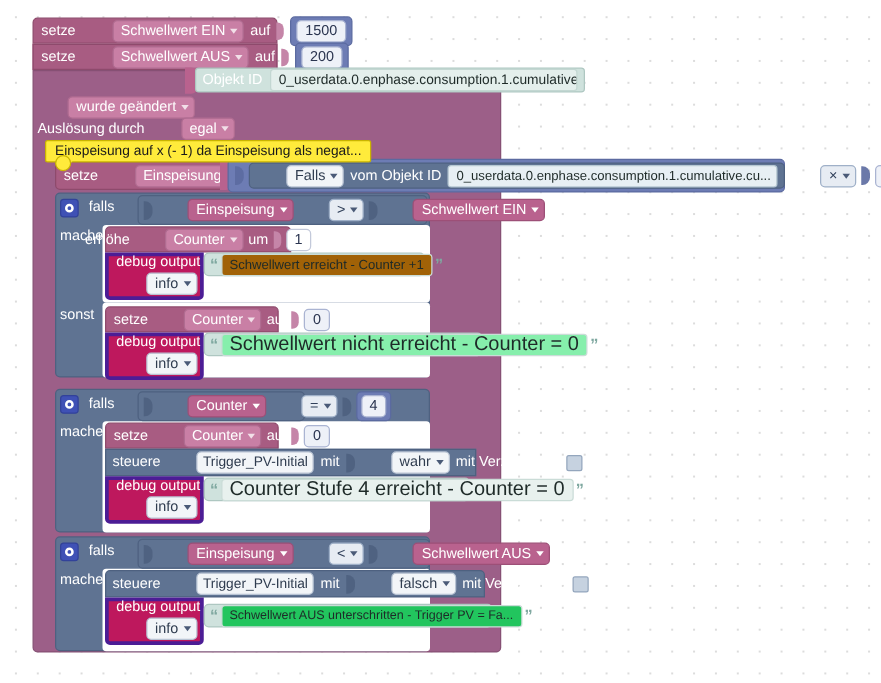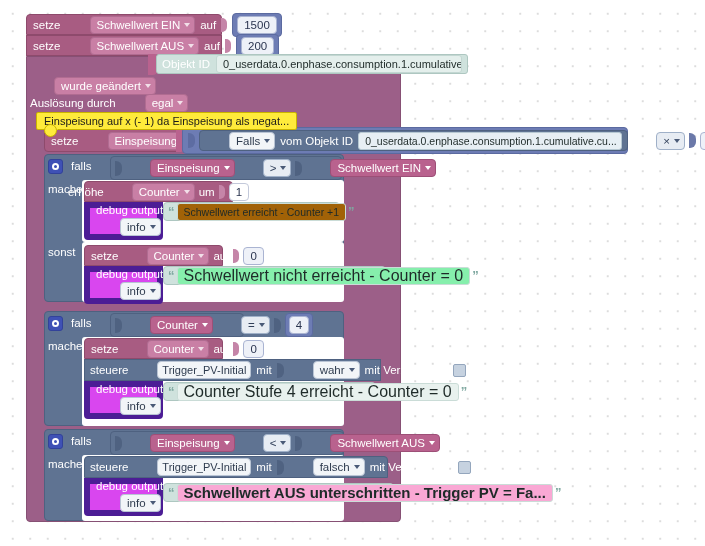--- a/index.html
+++ b/index.html
@@ -36,21 +36,21 @@
   
   .c-var  {background:#c97fa5;color:#ffffff;border:1px solid #b06c91;}
   .c-varD {background:#b9628e;color:#ffffff;border:1px solid #9d4f77;}
   .c-wht  {background:#f2f5f8;color:#2f3c4f;border:1px solid #b9c4d4;}
   .c-whtB {background:#e7ecf3;color:#31405a;border:1px solid #9fb0c8;}
 
   
   .b-set   {background:#a85c82;border:1px solid #8e4a6c;}
   .b-obj   {background:#9c5f88;border:1px solid #865074;}
   .b-ctl   {background:#5f7392;border:1px solid #4e6180;}
-  .b-dbg   {background:#d946ef;border:6px solid #4c1d95;}
+  .b-dbg   {background:#be185d;border:3px solid #4c1d95;}
   .b-num   {background:#6d7cb4;border:1px solid #5b6aa0;}
   .b-cmp   {background:#5f7392;border:1px solid #4e6180;}
   .b-str   {background:#cfe2dd;border:1px solid #aec7c1;}
   .b-objid {background:#cfe2dd;border:1px solid #aec7c1;}
 
   .numfield{
     background:#eef1f8;color:#2b3550;border:1px solid #aab4d2;
     border-radius:4px;padding:1px 6px;font-size:11.5px;line-height:14px;
   }
   .strtxt{
@@ -366,17 +366,17 @@
 
   <div class="blk b-dbg row" style="left:84px;top:478px;width:79px;height:38px;border-radius:0 0 4px 4px;padding:0 6px;flex-direction:column;align-items:flex-start;justify-content:center;gap:2px;">
     <span class="lbl" style="margin-top:-2px;">debug output</span>
     <span class="fld c-wht">
       <span class="cap">info</span>
       <i class="arw dk"></i>
     </span>
   </div>
   <div class="blk b-str row" style="left:163px;top:483px;width:231px;height:19px;border-radius:4px;padding:0 4px;gap:2px;">
     <span class="quote">“</span>
-    <span class="strtxt" style="background:#f9a8d4;border-color:#cadcd7;font-size:15px;font-weight:bold;">Schwellwert AUS unterschritten - Trigger PV = Fa...</span>
+    <span class="strtxt" style="background:#22c55e;border-color:#cadcd7;font-size:10px;">Schwellwert AUS unterschritten - Trigger PV = Fa...</span>
     <span class="quote">”</span>
   </div>
 
 </div>
 
 </body></html>

